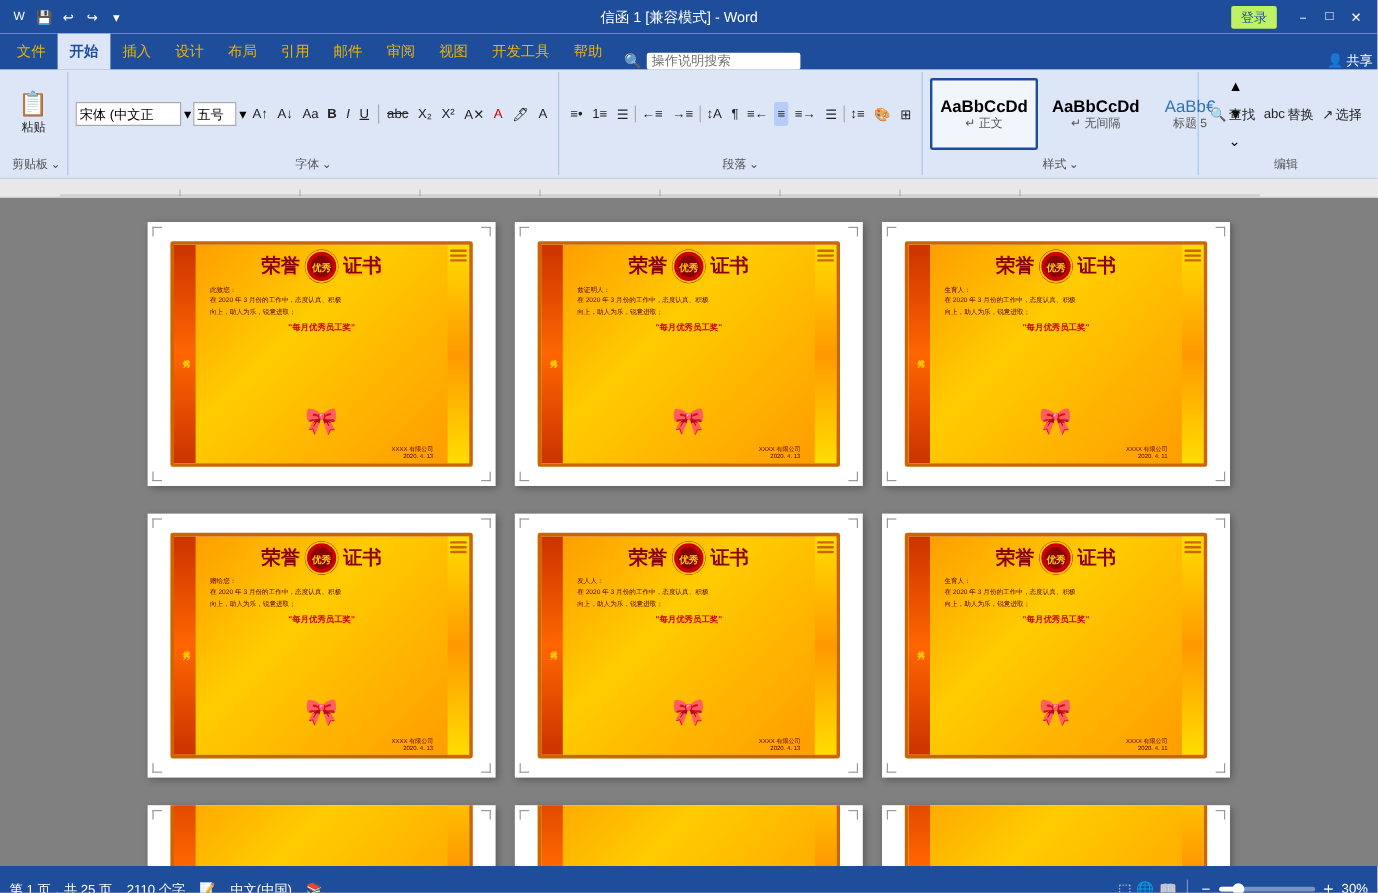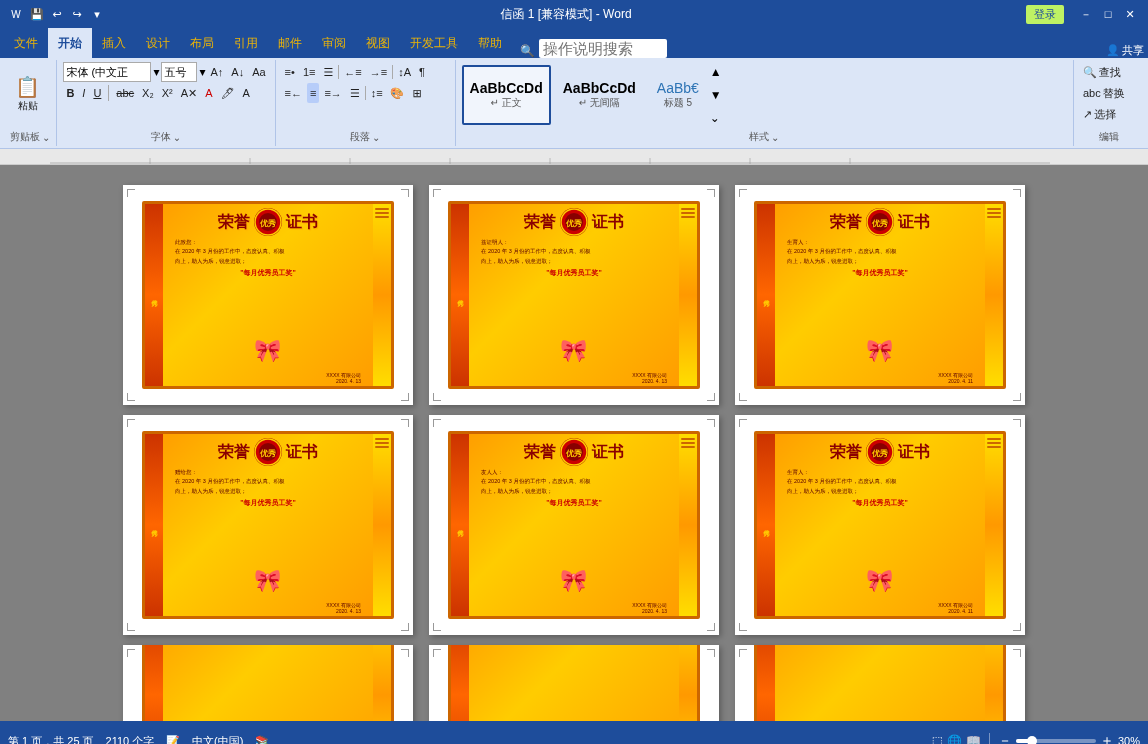--- a/index.html
+++ b/index.html
@@ -65,21 +65,21 @@
       text-align: center;
       width: 100%;
       margin-top: auto;
       padding-top: 2px;
       display: flex;
       align-items: center;
       justify-content: center;
       gap: 2px;
     }
     .ribbon-group-content { display: flex; align-items: center; flex: 1; gap: 2px; }
-    .ribbon-group-rows { display: flex; flex-direction: column; gap: 1px; flex: 1; }
+    .ribbon-group-rows { display: flex; flex-direction: row; gap: 1px; flex: 1; }
     .ribbon-row { display: flex; align-items: center; gap: 2px; }
 
     .rb-btn {
       display: flex;
       flex-direction: column;
       align-items: center;
       justify-content: center;
       padding: 2px 4px;
       cursor: pointer;
       border-radius: 2px;
@@ -152,21 +152,21 @@
       overflow-x: hidden;
       padding: 20px 40px;
       display: flex;
       flex-direction: column;
       gap: 0;
     }
 
     .pages-row {
       display: flex;
       gap: 16px;
-      margin-bottom: 10px;
+      margin-bottom: 23px;
       justify-content: center;
     }
 
     .page-wrapper {
       display: flex;
       flex-direction: column;
       align-items: center;
     }
 
     .page {
@@ -310,21 +310,21 @@
     .divider-line { width: 1px; height: 16px; background: rgba(255,255,255,0.4); }
 
     .search-box {
       display: flex;
       align-items: center;
       background: white;
       border-radius: 2px;
       padding: 1px 4px;
       gap: 2px;
     }
-    .search-input { border: none; outline: none; font-size: 15px; width: 120px; }
+    .search-input { border: none; outline: none; font-size: 11px; width: 120px; }
   </style>
 </head>
 <body>
 
 <div class="title-bar">
   <div class="title-bar-left">
     <span class="title-icon">W</span>
     <div class="quick-access">
       <span class="qa-btn">💾</span>
       <span class="qa-btn">↩</span>

